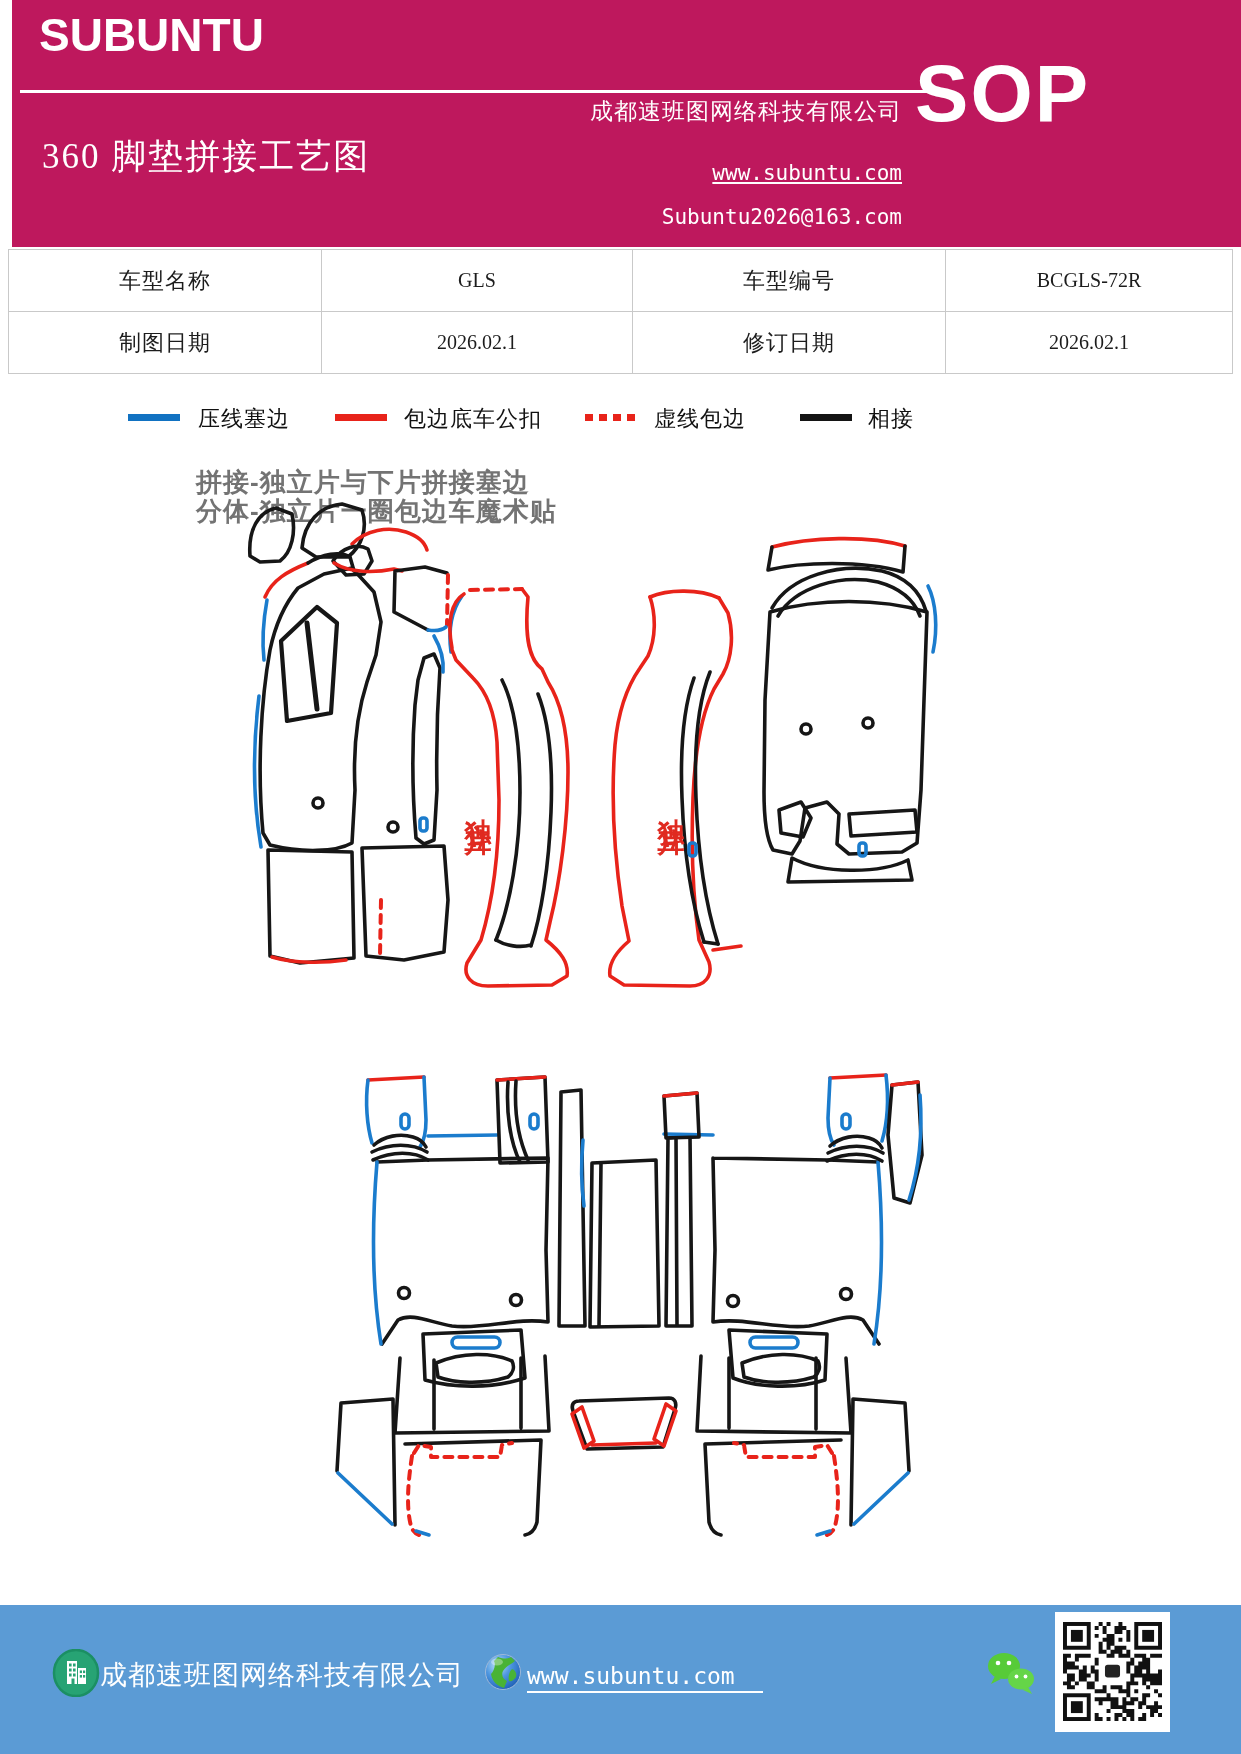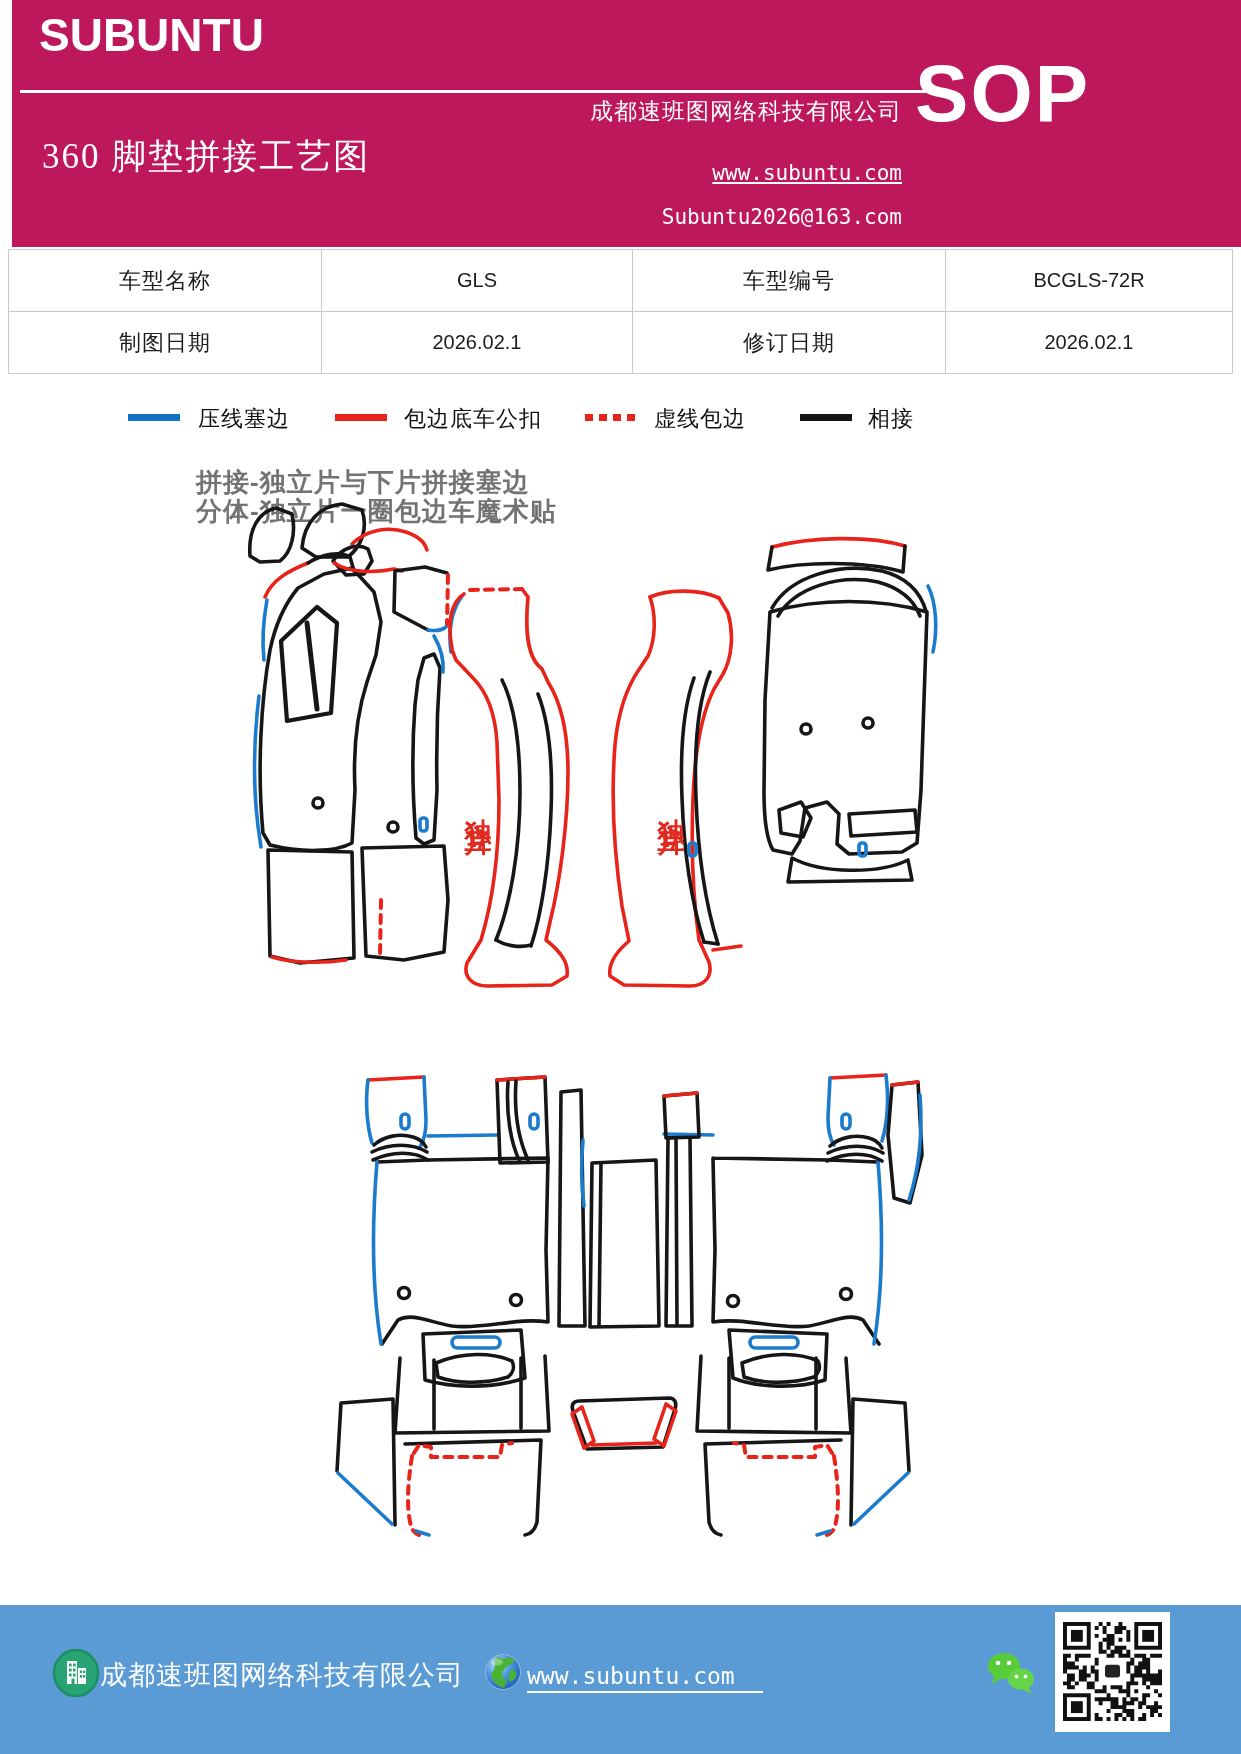--- a/index.html
+++ b/index.html
@@ -15,21 +15,21 @@
   .hdr-right{position:absolute;right:351px;top:96px;text-align:right;color:#fff;}
   .company-h{font-size:23px;letter-spacing:1px;font-family:"Liberation Serif","DejaVu Serif",serif;}
   .web-h{display:inline-block;margin-top:34px;font-size:21px;color:#fff;text-decoration:underline;
          font-family:"DejaVu Sans Mono","Liberation Mono",monospace;}
   .email-h{margin-top:20px;font-size:21px;font-family:"DejaVu Sans Mono","Liberation Mono",monospace;}
   .sop{position:absolute;right:163px;top:48px;color:#fff;font-size:80px;font-weight:800;letter-spacing:2px;text-align:center;}
   
   .info{position:absolute;left:8px;top:249px;width:1225px;height:118px;border-collapse:collapse;background:#fff;}
   .info td{border:1px solid #c9c9c9;text-align:center;vertical-align:middle;height:59px;color:#1c1c1c;}
   .info td.lab{font-size:22px;font-family:"Liberation Serif","DejaVu Serif",serif;letter-spacing:1px;}
-  .info td.val{font-size:20px;font-family:Liberation Sans, sans-serif;}
+  .info td.val{font-size:20px;font-family:Liberation Serif, serif;}
   
   .legend{position:absolute;left:0;top:402px;width:1241px;height:36px;}
   .sw{position:absolute;top:12px;height:7px;width:52px;}
   .sw.dashed{background:repeating-linear-gradient(90deg,#e8231a 0 8px,transparent 8px 14px) !important;}
   .lg-lbl{position:absolute;top:2px;font-size:22px;color:#111;font-family:Liberation Serif, serif;letter-spacing:1px;}
   
   .notes{position:absolute;left:196px;top:468px;color:#737373;font-size:26px;font-weight:700;line-height:29px;letter-spacing:1px;}
   
   .diagram{position:absolute;left:0;top:490px;width:1241px;height:1070px;}
   .ind-label{position:absolute;color:#e02a20;font-size:27px;font-weight:700;line-height:31px;

